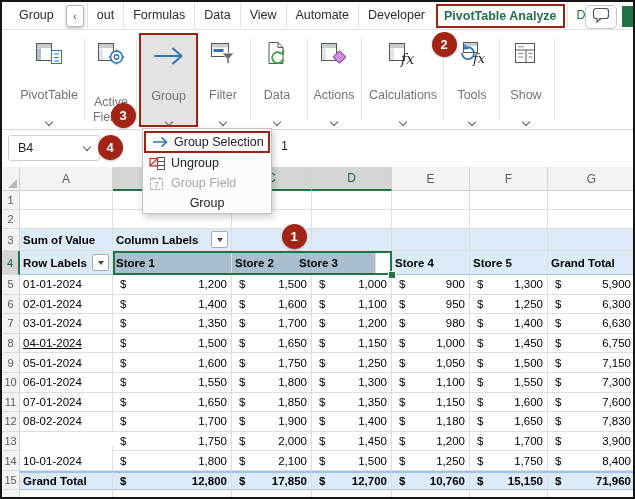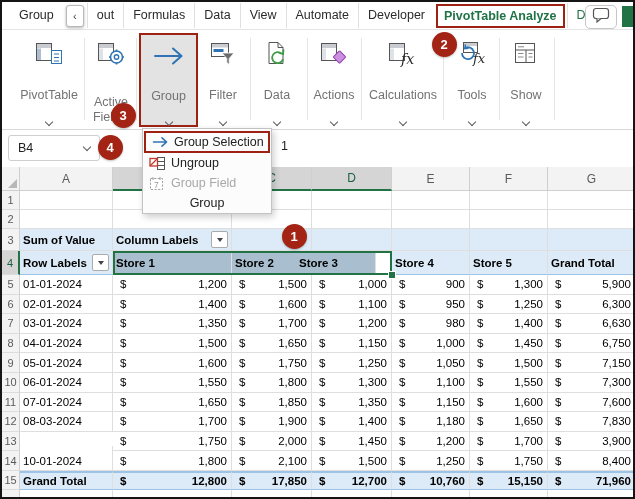--- a/index.html
+++ b/index.html
@@ -379,21 +379,21 @@
       </div>
       <div class="cell acct" style="left: 468px; top: 147.2px; width: 78px; height: 19.6px;">
         <span>$</span>
         <span>1,400</span>
       </div>
       <div class="cell acct" style="left: 546px; top: 147.2px; width: 88px; height: 19.6px;">
         <span>$</span>
         <span>6,630</span>
       </div>
       <div class="rh" style="top: 166.8px; height: 19.6px;">8</div>
-      <div class="cell " style="left: 18px; top: 166.8px; width: 93px; height: 19.6px;">
+      <div class="cell " style="left: 18px; top: 166.8px; width: 93px; height: 19.6px; text-decoration: underline;">
         <span>04-01-2024</span>
       </div>
       <div class="cell acct" style="left: 111px; top: 166.8px; width: 119px; height: 19.6px;">
         <span>$</span>
         <span>1,500</span>
       </div>
       <div class="cell acct" style="left: 230px; top: 166.8px; width: 80px; height: 19.6px;">
         <span>$</span>
         <span>1,650</span>
       </div>
@@ -492,21 +492,21 @@
       <div class="cell acct" style="left: 468px; top: 225.6px; width: 78px; height: 19.6px;">
         <span>$</span>
         <span>1,600</span>
       </div>
       <div class="cell acct" style="left: 546px; top: 225.6px; width: 88px; height: 19.6px;">
         <span>$</span>
         <span>7,600</span>
       </div>
       <div class="rh" style="top: 245.2px; height: 19.6px;">12</div>
       <div class="cell " style="left: 18px; top: 245.2px; width: 93px; height: 19.6px;">
-        <span>08-03-2024</span>
+        <span>08-02-2024</span>
       </div>
       <div class="cell acct" style="left: 111px; top: 245.2px; width: 119px; height: 19.6px;">
         <span>$</span>
         <span>1,700</span>
       </div>
       <div class="cell acct" style="left: 230px; top: 245.2px; width: 80px; height: 19.6px;">
         <span>$</span>
         <span>1,900</span>
       </div>
       <div class="cell acct" style="left: 310px; top: 245.2px; width: 80px; height: 19.6px;">

